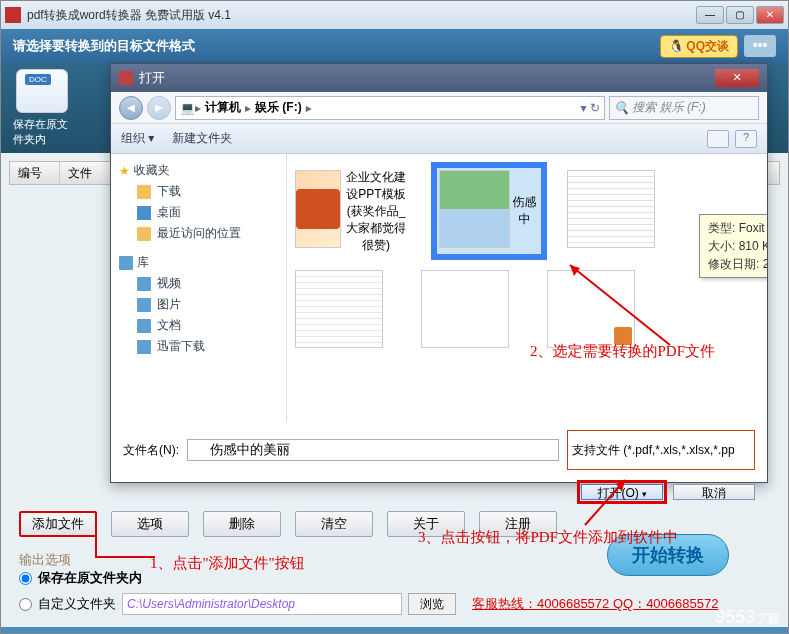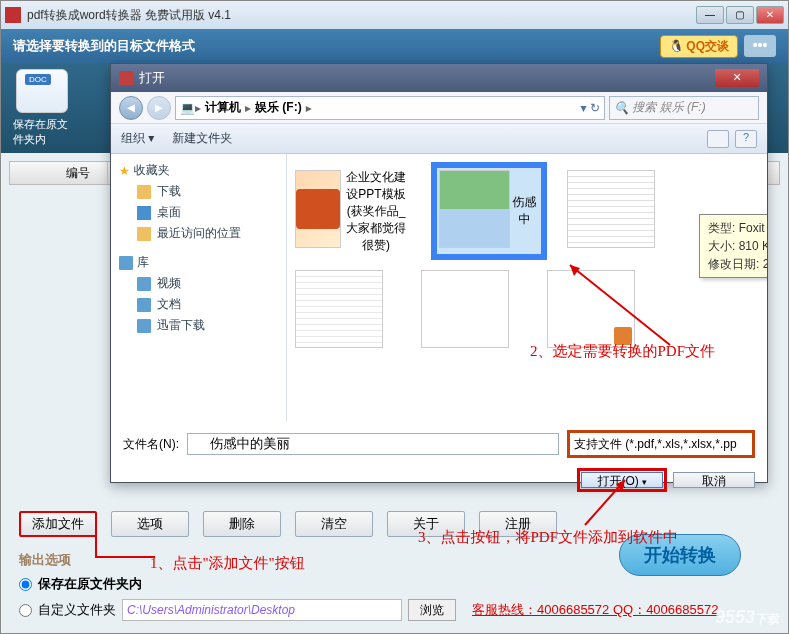--- a/index.html
+++ b/index.html
@@ -18,35 +18,35 @@
 .dots-btn { background: #a8c8e0; width: 32px; height: 22px; margin-left: 6px; border-radius: 3px; text-align: center; color: #fff; font-size: 14px; line-height: 20px; }
 
 .toolbar-row { height: 90px; background: linear-gradient(to bottom, #30688a, #20506a); padding: 6px 12px; display: flex; gap: 6px; }
 .tool-item { width: 58px; display: flex; flex-direction: column; align-items: center; color: #fff; font-size: 11px; }
 .tool-icon { width: 52px; height: 52px; background: linear-gradient(to bottom, #f0f4f8, #d0d8e0); border-radius: 6px; margin-bottom: 4px; border: 1px solid #ccc; position: relative; }
 .tool-icon.active { background: linear-gradient(to bottom, #f8fbff, #e0ecf8); }
 .doc-badge { position: absolute; top: 4px; left: 8px; background: #3878c0; color: #fff; font-size: 8px; padding: 1px 4px; border-radius: 2px; }
 
 .content-area { background: #e8f0f4; height: 350px; padding: 8px; }
 .grid-header { display: flex; background: linear-gradient(to bottom, #f8f8f8, #e0e0e0); border: 1px solid #bbb; height: 24px; font-size: 12px; }
-.grid-header > div { padding: 3px 8px; border-right: 1px solid #ccc; margin-left: 48px; }
+.grid-header > div { padding: 3px 8px; border-right: 1px solid #ccc; }
 .gh1 { width: 50px; } .gh2 { width: 60px; }
 
 .btn-row { display: flex; gap: 14px; padding: 8px 18px; background: #e8f0f4; }
 .act-btn { width: 78px; height: 26px; background: linear-gradient(to bottom, #f8f8f8, #e0e4e8); border: 1px solid #9ab; font-size: 13px; border-radius: 2px; cursor: pointer; }
 .act-btn.hl { border: 2px solid #d00; }
 
 .output-section { padding: 6px 18px; background: #e8f0f4; }
-.output-title { color: #a08060; font-size: 13px; margin-bottom: 6px; font-weight: bold; }
+.output-title { color: #a08060; font-size: 13px; font-weight: normal; }
 .radio-row { display: flex; align-items: center; font-size: 13px; margin-bottom: 6px; gap: 6px; }
 .path-input { width: 280px; height: 22px; border: 1px solid #bbb; padding: 0 4px; font-size: 12px; color: #8b5cf6; font-style: italic; }
 .browse-btn { width: 48px; height: 22px; border: 1px solid #aaa; background: #f0f0f0; font-size: 12px; }
 .hotline { color: #d00; font-size: 13px; text-decoration: underline; margin-left: 10px; }
 
-.start-btn { position: absolute; right: 48px; bottom: 58px; width: 122px; height: 42px; background: linear-gradient(to bottom, #88d0f0, #50b0e0); border: 1px solid #3080b0; border-radius: 22px; color: #0060a0; font-size: 18px; font-weight: bold; cursor: pointer; }
+.start-btn { position: absolute; right: 60px; bottom: 58px; width: 122px; height: 42px; background: linear-gradient(to bottom, #88d0f0, #50b0e0); border: 1px solid #3080b0; border-radius: 22px; color: #0060a0; font-size: 18px; font-weight: bold; cursor: pointer; }
 
 
 .dialog { position: absolute; left: 110px; top: 63px; width: 658px; height: 420px; background: #fff; border: 1px solid #484f63; box-shadow: 0 4px 12px rgba(0,0,0,0.3); }
 .dlg-title { height: 28px; background: linear-gradient(to bottom, #667696, #4a5a7a); display: flex; align-items: center; color: #fff; padding: 0 8px; font-size: 13px; }
 .dlg-title-icon { width: 14px; height: 14px; background: #c04040; margin-right: 6px; }
 .dlg-close { margin-left: auto; width: 44px; height: 18px; background: linear-gradient(to bottom, #d06060, #b03030); border-radius: 0 0 3px 3px; color: #fff; text-align: center; font-size: 11px; line-height: 16px; }
 
 .addr-bar { height: 32px; display: flex; align-items: center; padding: 4px 8px; gap: 4px; background: #f4f6fa; border-bottom: 1px solid #d0d8e0; }
 .nav-arrow { width: 24px; height: 24px; border-radius: 12px; background: linear-gradient(to bottom, #c0d4e8, #90b0d0); border: 1px solid #7090b0; text-align: center; line-height: 22px; color: #fff; font-size: 13px; }
 .crumb-box { flex: 1; height: 24px; border: 1px solid #a8b8d0; background: #fff; display: flex; align-items: center; font-size: 12px; padding: 0 4px; }
@@ -75,21 +75,21 @@
 .sel-border { border: 3px solid #d00; }
 .ppt-thumb { background: linear-gradient(135deg, #ffd8b0, #ffeed0); display: flex; align-items: center; justify-content: center; }
 .ppt-ico { width: 44px; height: 40px; background: #d05020; border-radius: 4px; }
 .pdf-pic { background: linear-gradient(to bottom, #80c080 50%, #b0d0f0 50%); }
 
 .tooltip { position: absolute; left: 412px; top: 60px; background: #ffffe0; border: 1px solid #888; padding: 4px 8px; font-size: 12px; color: #333; white-space: nowrap; z-index: 5; line-height: 1.5; box-shadow: 2px 2px 4px rgba(0,0,0,0.2); }
 
 .dlg-footer { padding: 8px 12px; display: flex; align-items: center; gap: 8px; font-size: 12px; flex-wrap: wrap; }
 .fn-label { }
 .fn-input { flex: 1; height: 22px; border: 1px solid #a0b0c8; padding: 0 22px; min-width: 200px; }
-.filter-sel { width: 188px; height: 28px; border: 3px solid #c2410c; font-size: 12px; padding: 0 4px; background: #fff; }
+.filter-sel { width: 188px; height: 40px; border: 1px solid #c2410c; font-size: 12px; padding: 0 4px; background: #fff; }
 .dlg-btns { width: 100%; display: flex; justify-content: flex-end; gap: 10px; margin-top: 6px; }
 .dlg-btn { width: 82px; height: 16px; border: 1px solid #8898b0; background: linear-gradient(to bottom, #f8f8f8, #e0e4ec); font-size: 12px; border-radius: 0; cursor: pointer; }
 .dlg-btn.primary { border: 1px solid #4878c0; background: linear-gradient(to bottom, #f0f6ff, #d0e0f4); }
 .open-hl { outline: 3px solid #d00; outline-offset: 1px; }
 
 
 .anno { position: absolute; color: #d00; font-size: 15px; font-weight: normal; pointer-events: none; z-index: 20; font-family: "SimSun"; }
 .arrow-line { position: absolute; background: #d00; pointer-events: none; z-index: 19; }
 .watermark { position: absolute; right: 10px; bottom: 6px; color: rgba(255,255,255,0.7); font-size: 18px; font-style: italic; font-weight: bold; pointer-events: none; }
 .watermark small { font-size: 12px; }
@@ -217,20 +217,24 @@
         <div class="tree-hdr">
             <span class="ti-icon lib"></span>
             <span>库</span>
           </div>
         <div class="tree-item">
             <span class="ti-icon lib"></span>
             <span>视频</span>
           </div>
         <div class="tree-item">
             <span class="ti-icon lib"></span>
+            <span>图片</span>
+          </div>
+        <div class="tree-item">
+            <span class="ti-icon lib"></span>
             <span>文档</span>
           </div>
         <div class="tree-item">
             <span class="ti-icon lib"></span>
             <span>迅雷下载</span>
           </div>
       </div>
     </div>
 
     <div class="files-panel">

